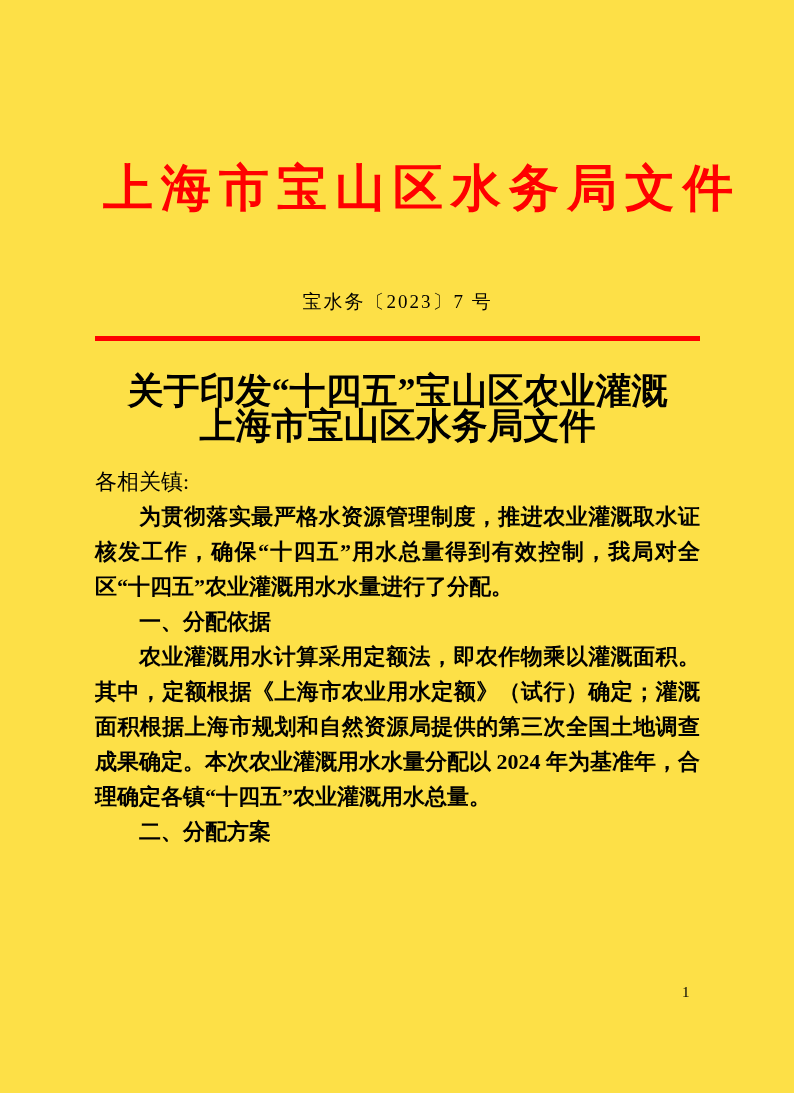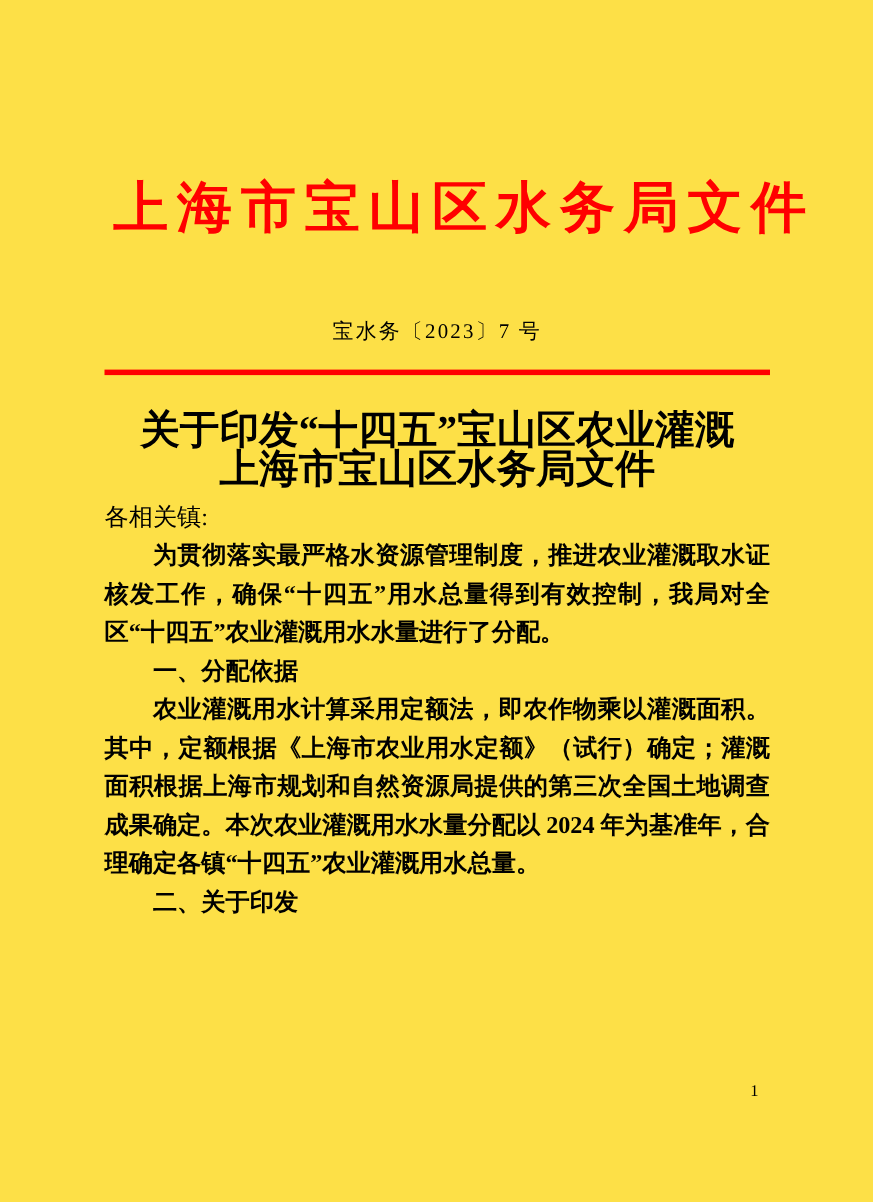--- a/index.html
+++ b/index.html
@@ -52,21 +52,21 @@
   .doc-title {
     margin: 33px 0 0 0;
     text-align: center;
     font-weight: bold;
     font-size: 36px;
     line-height: 35px;
     color: #000000;
     font-family: "Liberation Serif", "DejaVu Serif", serif;
   }
   .body-text {
-    margin-top: 8px;
+    margin-top: 20px;
     font-size: 22px;
     line-height: 35px;
     text-align: justify;
     color: #000000;
   }
   .body-text p {
     margin: 0;
     padding: 0;
   }
   .indent {
@@ -105,18 +105,18 @@
     <h1 class="doc-title">
       <span>关于印发“十四五”宝山区农业灌溉</span><br>
       <span>上海市宝山区水务局文件</span>
     </h1>
 
     <div class="body-text">
       <p>各相关镇:</p>
       <p class="indent">为贯彻落实最严格水资源管理制度，推进农业灌溉取水证核发工作，确保“十四五”用水总量得到有效控制，我局对全区“十四五”农业灌溉用水水量进行了分配。</p>
       <p class="section-heading">一、分配依据</p>
       <p class="indent">农业灌溉用水计算采用定额法，即农作物乘以灌溉面积。其中，定额根据《上海市农业用水定额》（试行）确定；灌溉面积根据上海市规划和自然资源局提供的第三次全国土地调查成果确定。本次农业灌溉用水水量分配以 2024 年为基准年，合理确定各镇“十四五”农业灌溉用水总量。</p>
-      <p class="section-heading">二、关于印发</p>
+      <p class="section-heading">二、分配方案</p>
     </div>
   </div>
 
   <div class="page-number">1</div>
 </div>
 
 </body></html>

